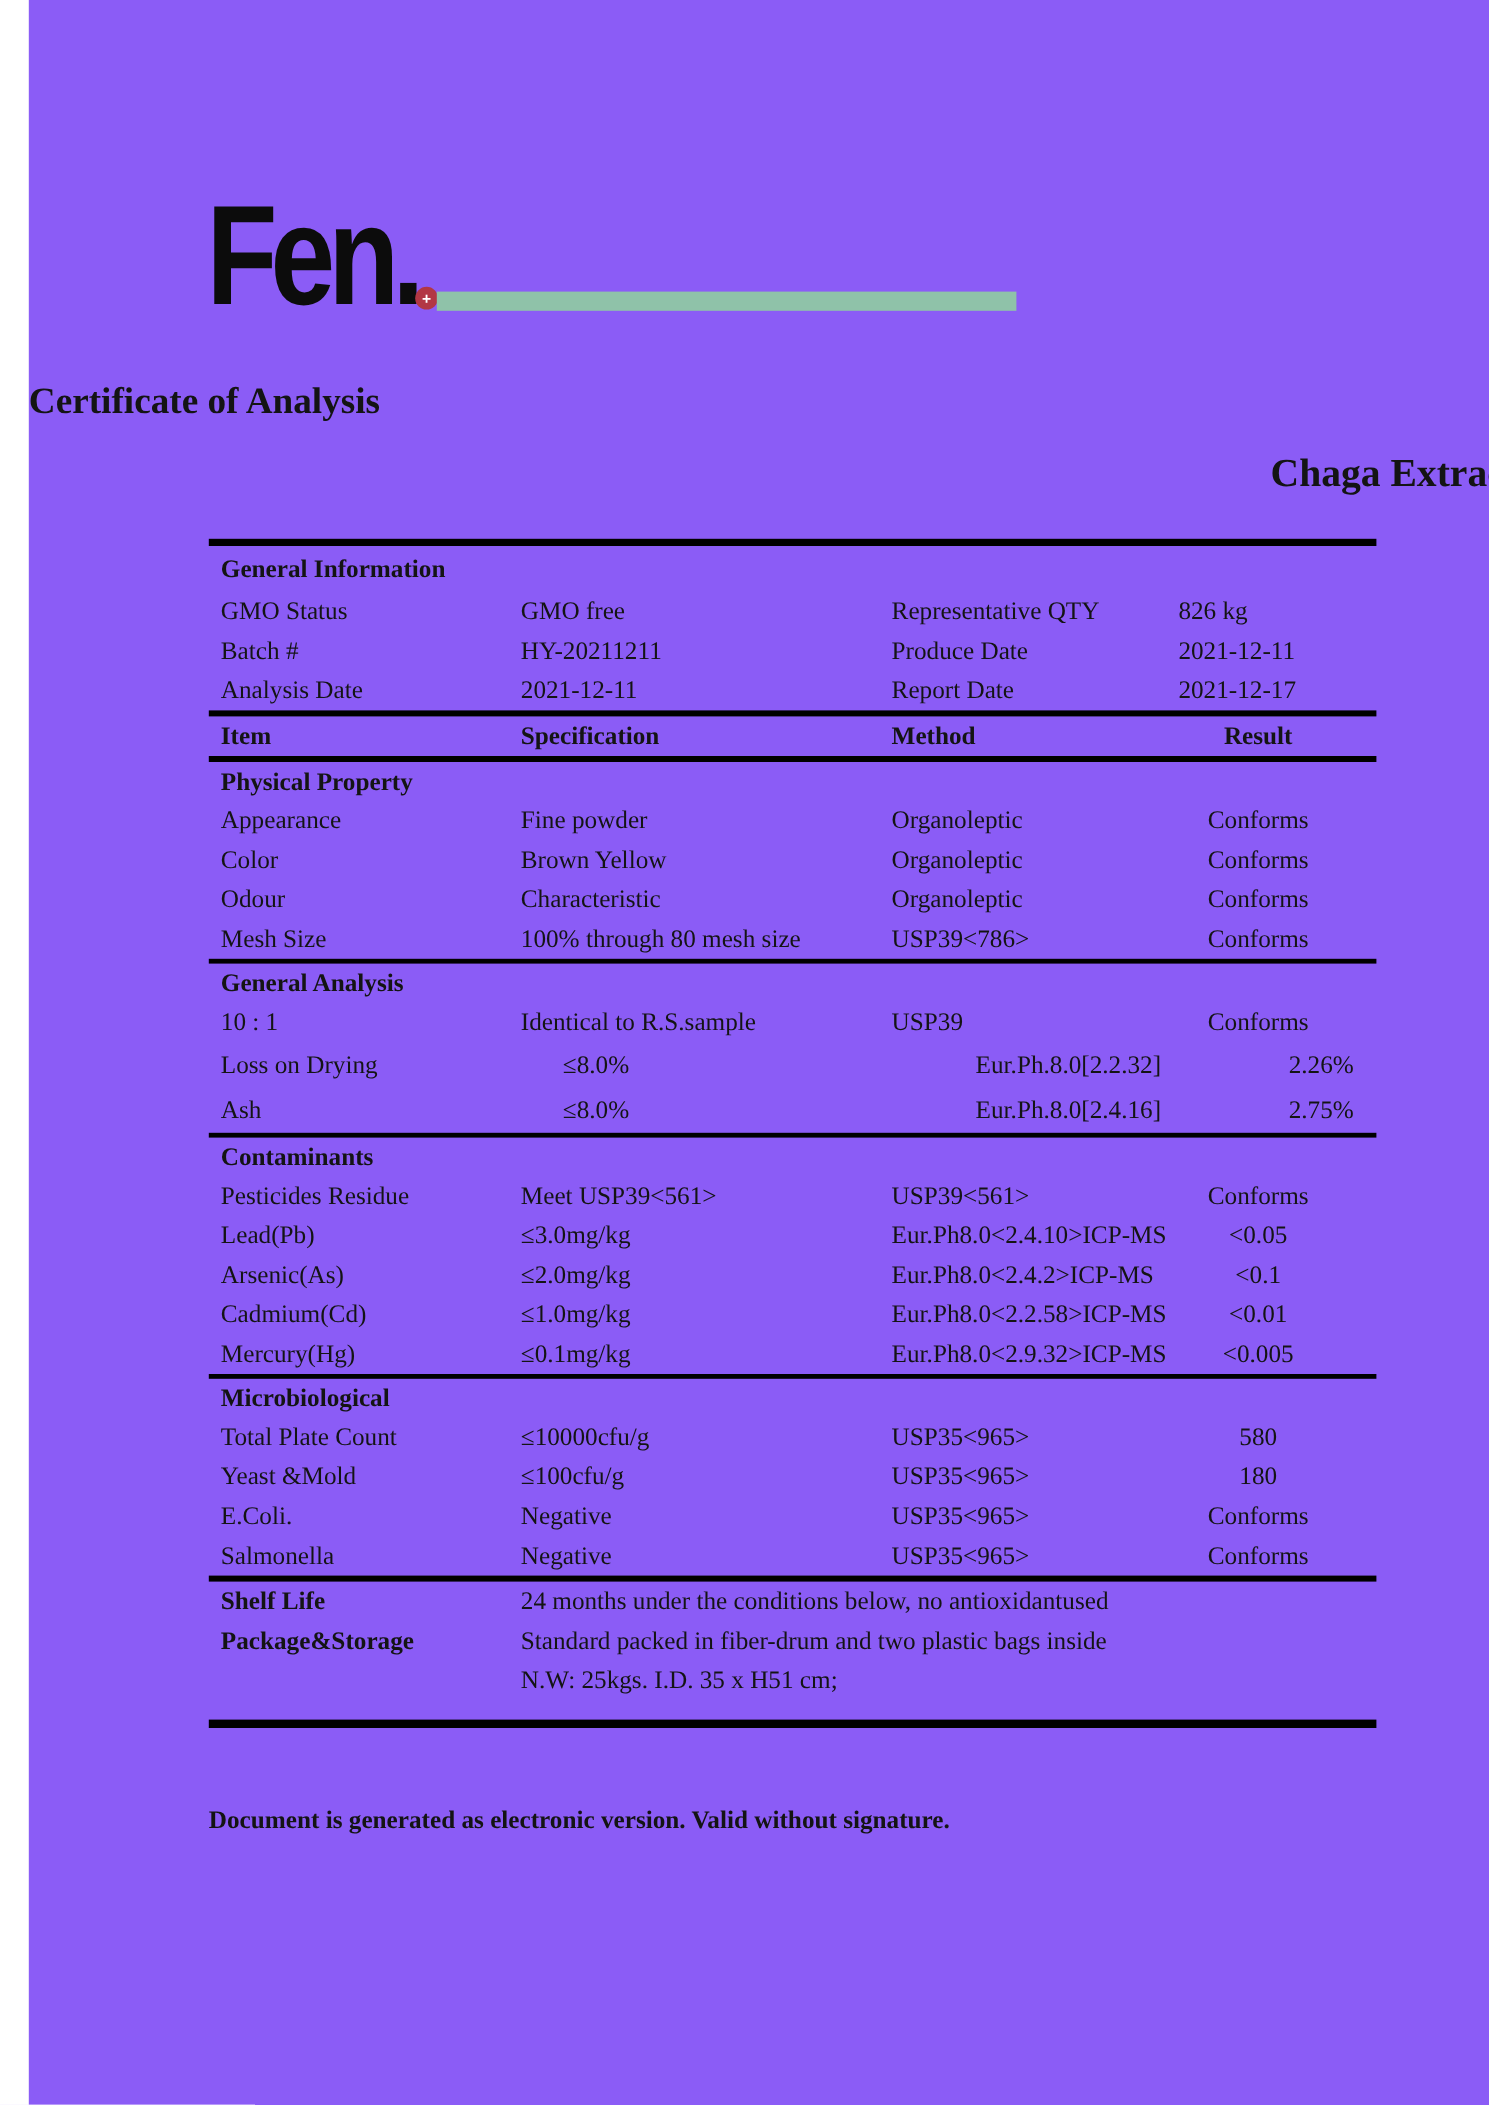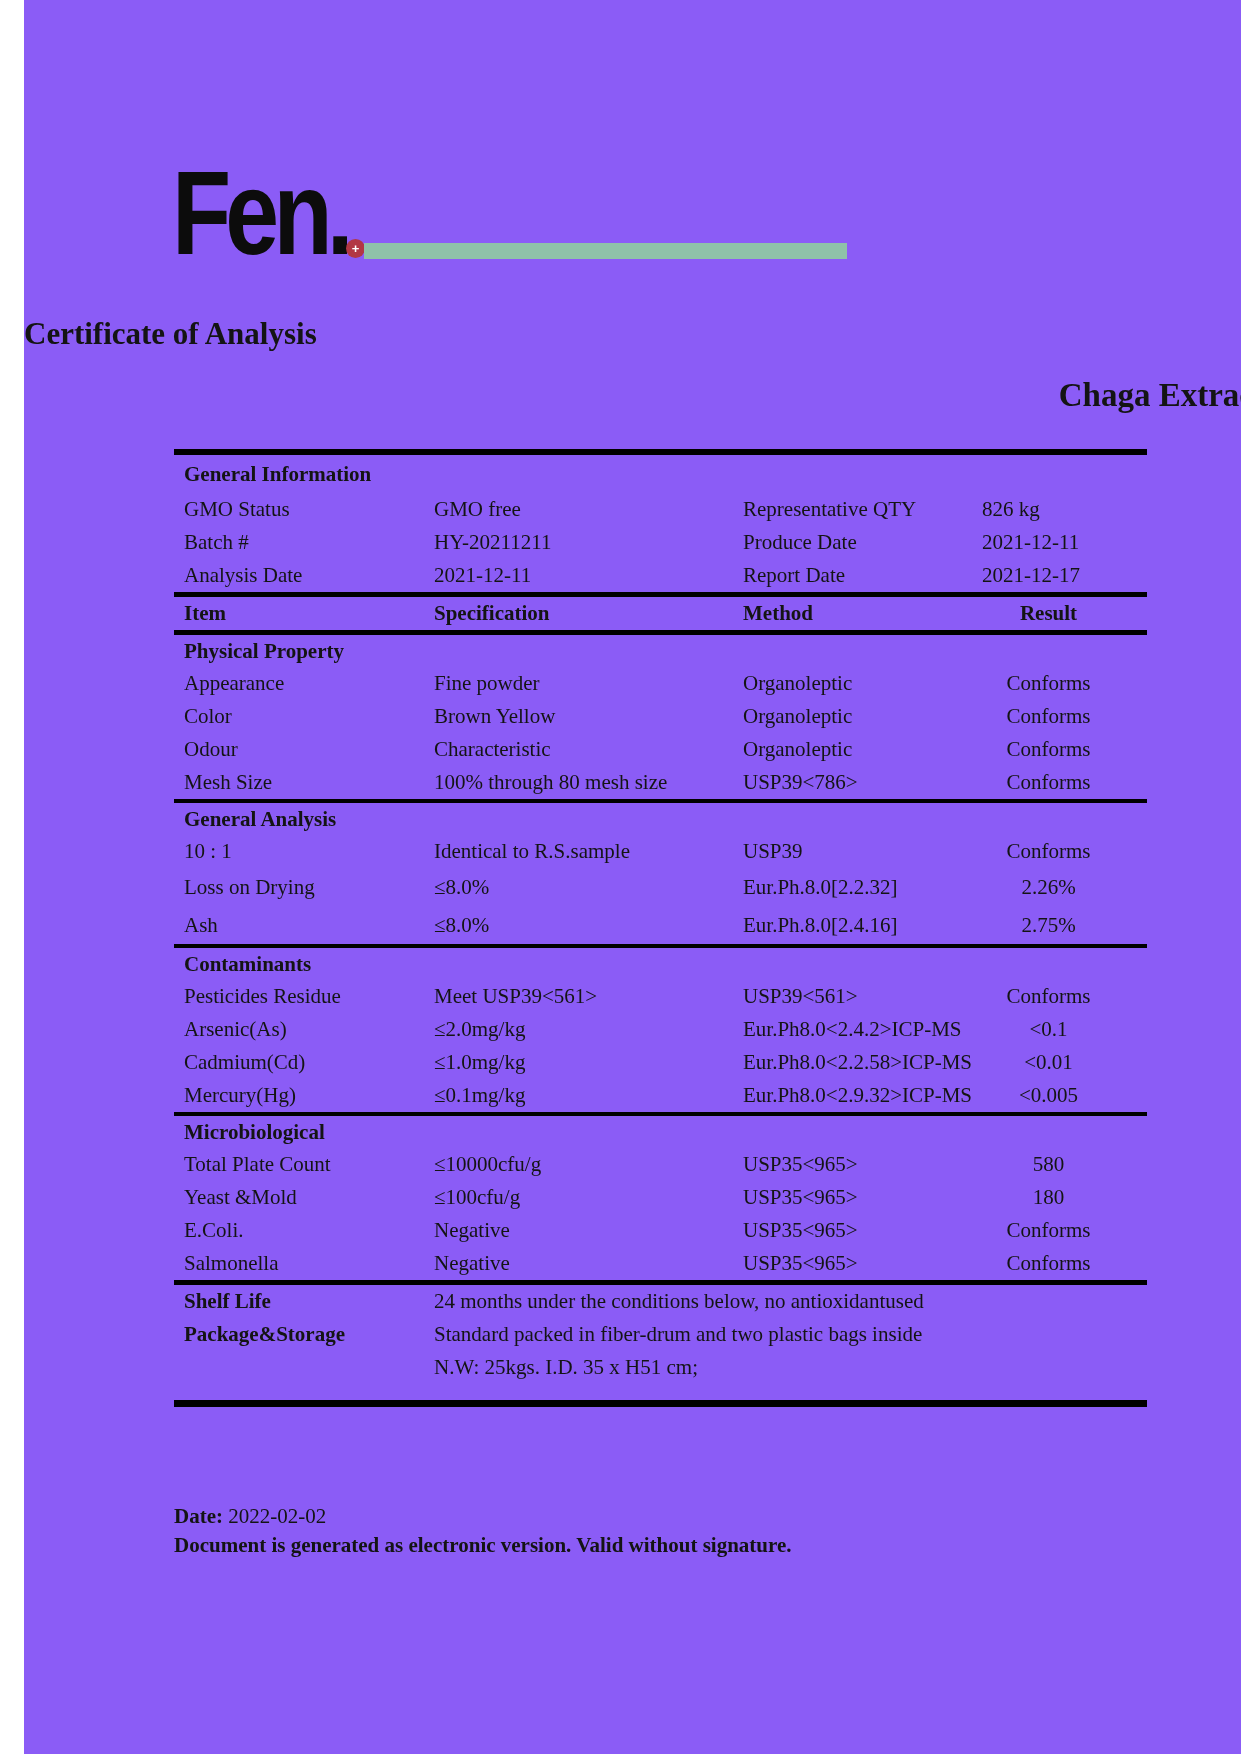--- a/index.html
+++ b/index.html
@@ -23,21 +23,21 @@
             font-weight:bold;font-size:33px;}
 
   
   .doc-table{position:absolute;left:150px;top:449px;width:973px;font-size:21px;}
   .rule{background:#000;}
   .rule-t{height:6px;} .rule-m{height:5px;} .rule-s{height:4px;} .rule-b{height:7px;}
   .sec-h{height:32px;display:flex;align-items:center;font-weight:bold;padding-left:10px;}
   .sec-h.gi{height:38px;}
   .gi-row{display:grid;grid-template-columns:250px 310px 239px 1fr;height:33px;align-items:center;}
   .t-row{display:grid;grid-template-columns:250px 310px 230px 1fr;height:33px;align-items:center;}
-  .t-row.tall{height:38px;}
+  .t-row.tall{height:38px;gap:35px;}
   .t-head{font-weight:bold;}
   .c1{padding-left:10px;white-space:nowrap;}
   .c2{padding-left:10px;white-space:nowrap;}
   .c3{padding-left:9px;white-space:nowrap;}
   .c4{text-align:center;white-space:nowrap;padding-right:14px;}
   .gi-v{white-space:nowrap;padding-left:9px;}
   .s-row{display:grid;grid-template-columns:250px 1fr;height:33px;align-items:center;}
   .s-label{padding-left:10px;font-weight:bold;white-space:nowrap;}
   .s-val{padding-left:10px;white-space:nowrap;}
   .gap{height:16px;}
@@ -144,20 +144,26 @@
     <div class="rule rule-s"></div>
 
     <div class="sec-h">Contaminants</div>
     <div class="t-row">
       <div class="c1">Pesticides Residue</div>
       <div class="c2">Meet USP39&lt;561&gt;</div>
       <div class="c3">USP39&lt;561&gt;</div>
       <div class="c4">Conforms</div>
     </div>
     <div class="t-row">
+      <div class="c1">Lead(Pb)</div>
+      <div class="c2">≤3.0mg/kg</div>
+      <div class="c3">Eur.Ph8.0&lt;2.4.10&gt;ICP-MS</div>
+      <div class="c4">&lt;0.05</div>
+    </div>
+    <div class="t-row">
       <div class="c1">Arsenic(As)</div>
       <div class="c2">≤2.0mg/kg</div>
       <div class="c3">Eur.Ph8.0&lt;2.4.2&gt;ICP-MS</div>
       <div class="c4">&lt;0.1</div>
     </div>
     <div class="t-row">
       <div class="c1">Cadmium(Cd)</div>
       <div class="c2">≤1.0mg/kg</div>
       <div class="c3">Eur.Ph8.0&lt;2.2.58&gt;ICP-MS</div>
       <div class="c4">&lt;0.01</div>
@@ -210,20 +216,16 @@
     <div class="s-row">
       <div class="s-label"></div>
       <div class="s-val">N.W: 25kgs. I.D. 35 x H51 cm;</div>
     </div>
 
     <div class="gap"></div>
     <div class="rule rule-b"></div>
   </div>
 
   <div class="footer">
-    <div>
-      <span class="lbl">Date:</span>
-      <span>2022-02-02</span>
-    </div>
     <div class="note">Document is generated as electronic version. Valid without signature.</div>
   </div>
 
 </div>
 
 </body></html>

